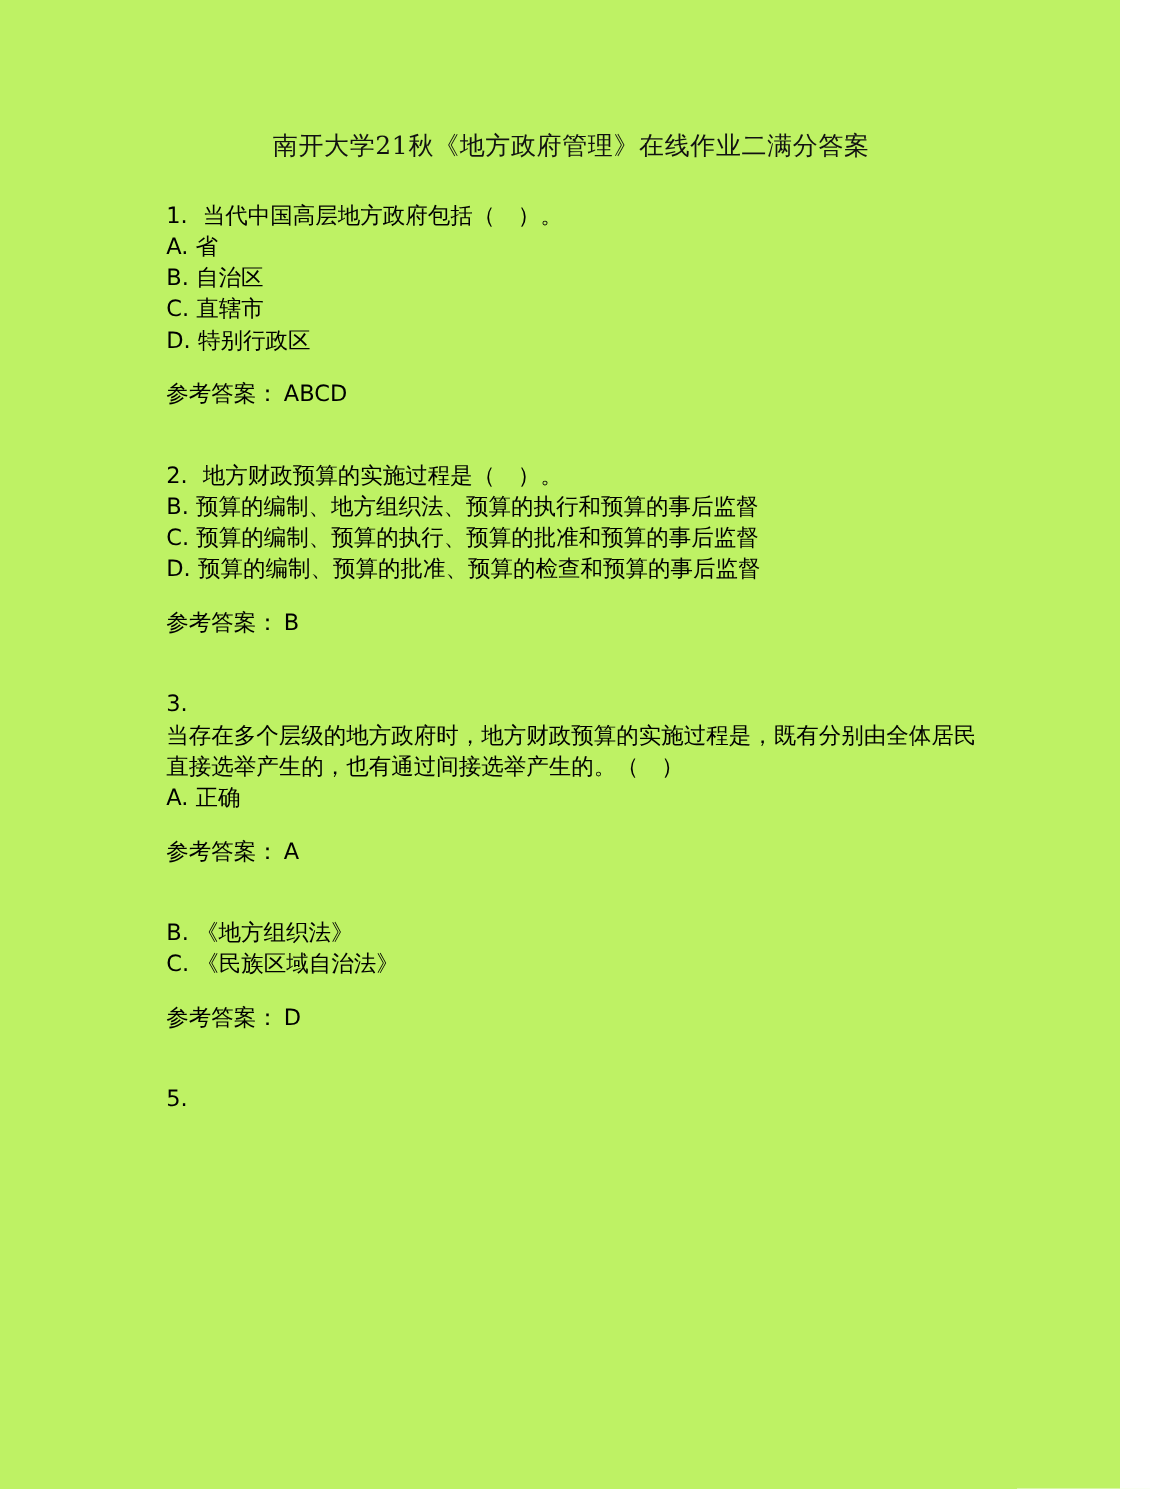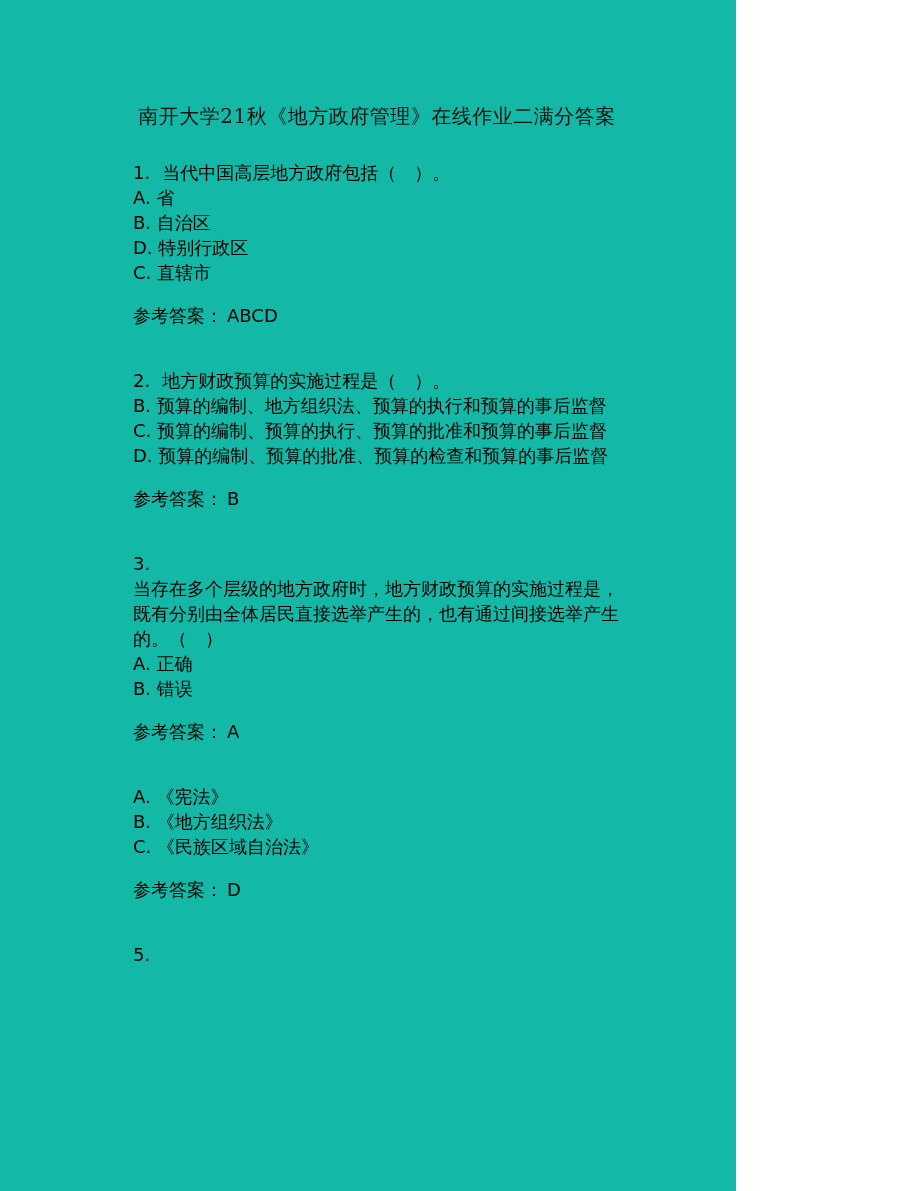--- a/index.html
+++ b/index.html
@@ -2,24 +2,24 @@
 <html><head>
 <meta charset="utf-8">
 <style>
   html, body {
     margin: 0;
     padding: 0;
     background: #ffffff;
   }
   .page {
     position: relative;
-    width: 736px;
+    width: 896px;
     height: 1191px;
     box-sizing: border-box;
-    background: #14b8a6;
+    background: #bef264;
     color: #000000;
     font-family: "DejaVu Sans", "Liberation Sans", sans-serif;
     font-size: 18px;
     line-height: 25px;
     padding: 104px 115px 40px 133px;
     overflow: hidden;
   }
   .title {
     margin: 0 0 32px 0;
     text-align: center;
@@ -41,43 +41,41 @@
 <body>
 
 <div class="page">
 
   <h1 class="title">南开大学21秋《地方政府管理》在线作业二满分答案</h1>
 
   <section class="question first">
     <p class="q-line"><span class="q-num-inline">1.</span><span>当代中国高层地方政府包括（　）。</span></p>
     <p class="option">A. 省</p>
     <p class="option">B. 自治区</p>
+    <p class="option">C. 直辖市</p>
     <p class="option">D. 特别行政区</p>
-    <p class="option">C. 直辖市</p>
     <p class="answer"><span>参考答案：</span><span class="answer-value">ABCD</span></p>
   </section>
 
   <section class="question">
     <p class="q-line"><span class="q-num-inline">2.</span><span>地方财政预算的实施过程是（　）。</span></p>
     <p class="option">B. 预算的编制、地方组织法、预算的执行和预算的事后监督</p>
     <p class="option">C. 预算的编制、预算的执行、预算的批准和预算的事后监督</p>
     <p class="option">D. 预算的编制、预算的批准、预算的检查和预算的事后监督</p>
     <p class="answer"><span>参考答案：</span><span class="answer-value">B</span></p>
   </section>
 
   <section class="question">
     <p class="q-num-block">3.</p>
     <p class="q-stem-block">当存在多个层级的地方政府时，地方财政预算的实施过程是，既有分别由全体居民直接选举产生的，也有通过间接选举产生的。（　）</p>
     <p class="option">A. 正确</p>
-    <p class="option">B. 错误</p>
     <p class="answer"><span>参考答案：</span><span class="answer-value">A</span></p>
   </section>
 
   <section class="question">
-    <p class="option">A. 《宪法》</p>
     <p class="option">B. 《地方组织法》</p>
     <p class="option">C. 《民族区域自治法》</p>
     <p class="answer"><span>参考答案：</span><span class="answer-value">D</span></p>
   </section>
 
   <section class="question">
     <p class="q-num-block">5.</p>
   </section>
 
 </div>

